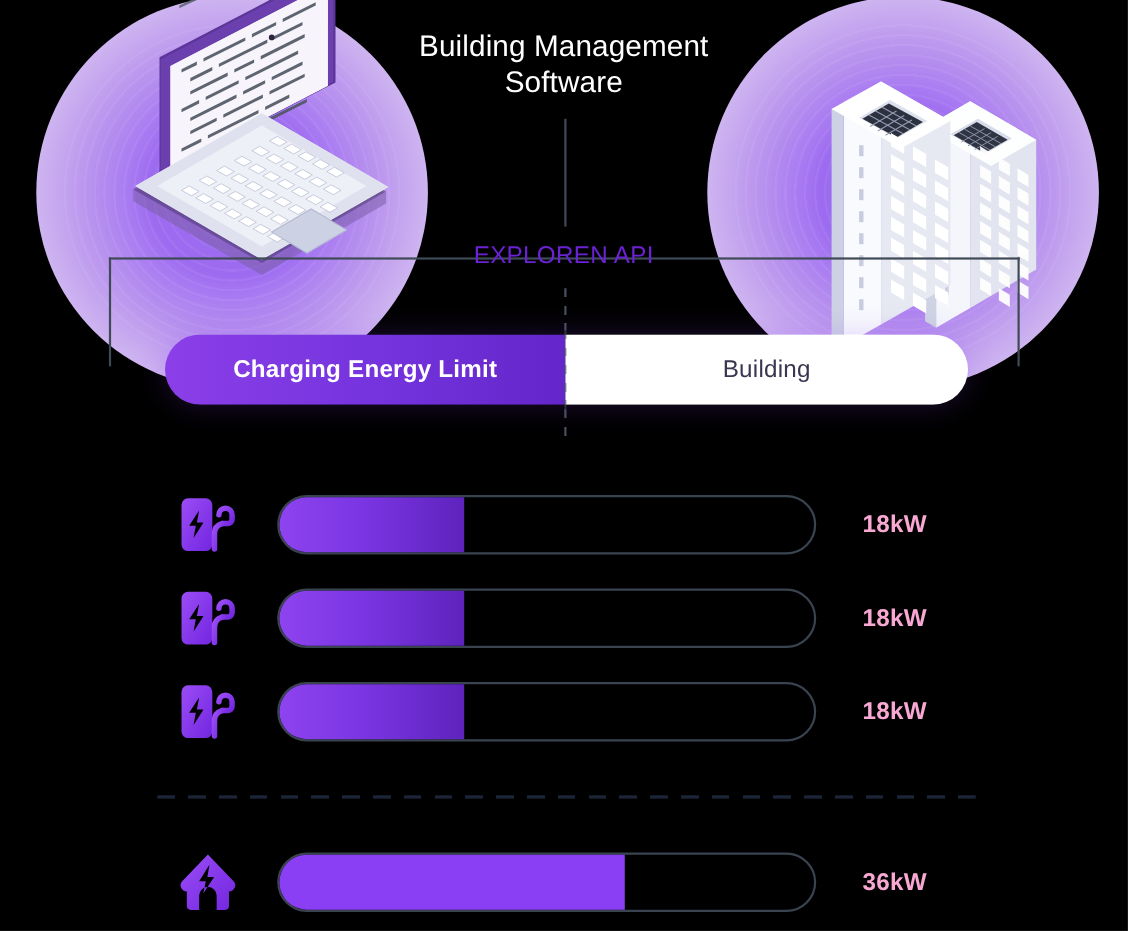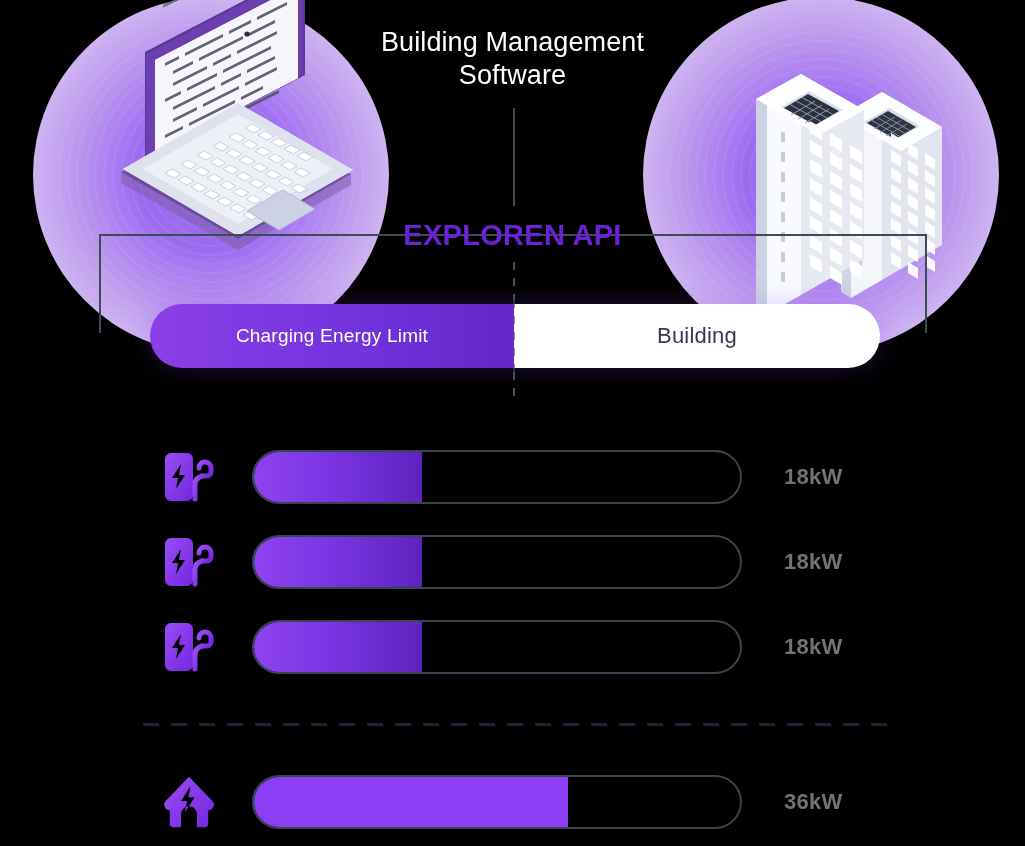--- a/index.html
+++ b/index.html
@@ -155,22 +155,22 @@
   }
 
   
   #api-label {
     position: absolute;
     left: 0;
     top: 219px;
     width: 1025px;
     text-align: center;
     color: #6b21d4;
-    font-size: 29px;
-    font-weight: 700;
+    font-size: 22px;
+    font-weight: 400;
     letter-spacing: 0.3px;
     z-index: 8;
   }
 
   
   #main-pill {
     position: absolute;
     left: 150px;
     top: 304px;
     width: 730px;
@@ -184,22 +184,22 @@
   #pill-left-seg {
     width: 364px;
     height: 100%;
     background: linear-gradient(to right, #8b3fe8 0%, #7433dd 55%, #6326c9 100%);
     display: flex;
     align-items: center;
     justify-content: center;
   }
   #pill-left-label {
     color: #ffffff;
-    font-size: 19px;
-    font-weight: 400;
+    font-size: 22px;
+    font-weight: 700;
     letter-spacing: 0.2px;
   }
   #pill-right-seg {
     flex: 1;
     height: 100%;
     background: #ffffff;
     display: flex;
     align-items: center;
     justify-content: center;
   }
@@ -245,21 +245,21 @@
     top: -2px;
     height: 54px;
     border-radius: 27px 0 0 27px;
     background: linear-gradient(to right, #8e44ef 0%, #7b35e3 45%, #5e23bd 100%);
   }
   .meter-fill.bright {
     background: #8b3ff5;
   }
   .meter-value {
     margin-left: 42px;
-    color: #737373;
+    color: #f9a8d4;
     font-size: 22px;
     font-weight: 700;
     letter-spacing: 0.3px;
     white-space: nowrap;
   }
 
   #row-charger-0 { top: 449px; }
   #row-charger-1 { top: 534px; }
   #row-charger-2 { top: 619px; }
   #row-building  { top: 774px; }

